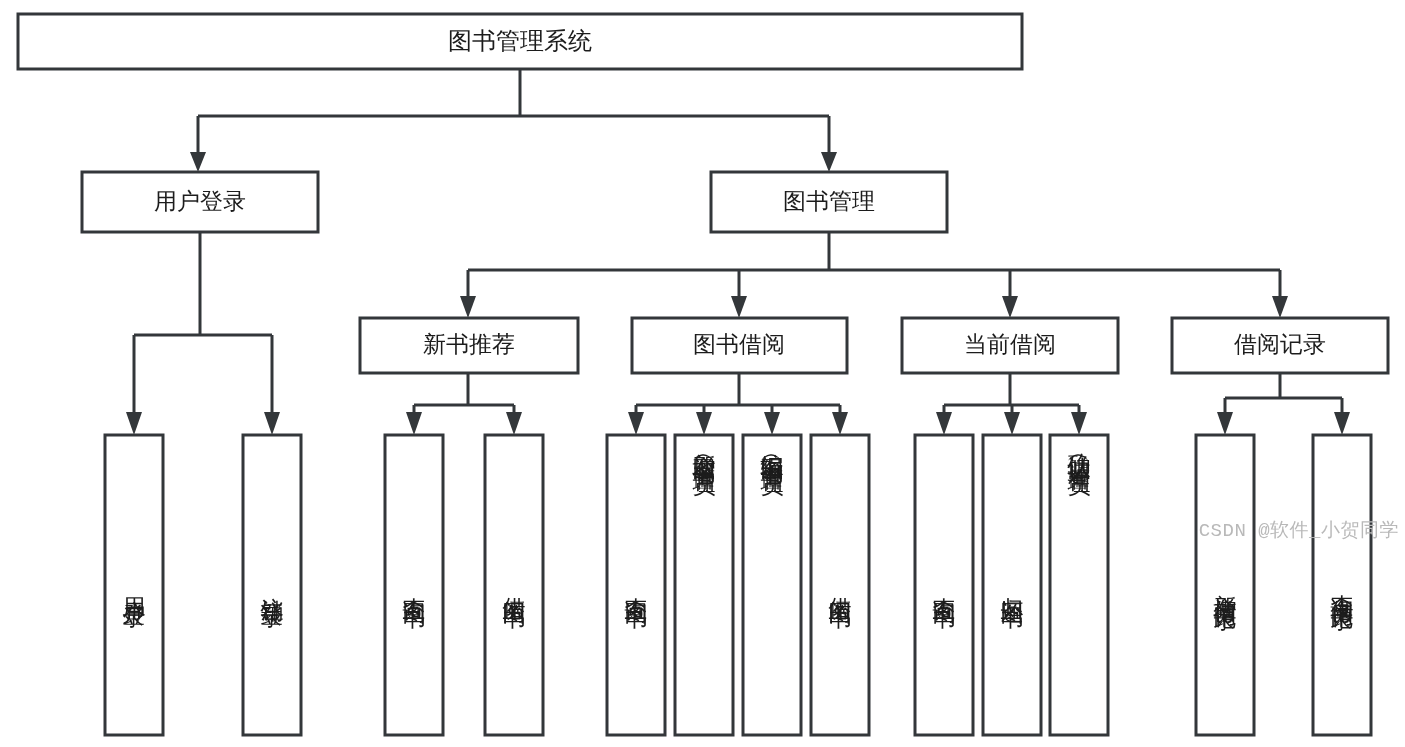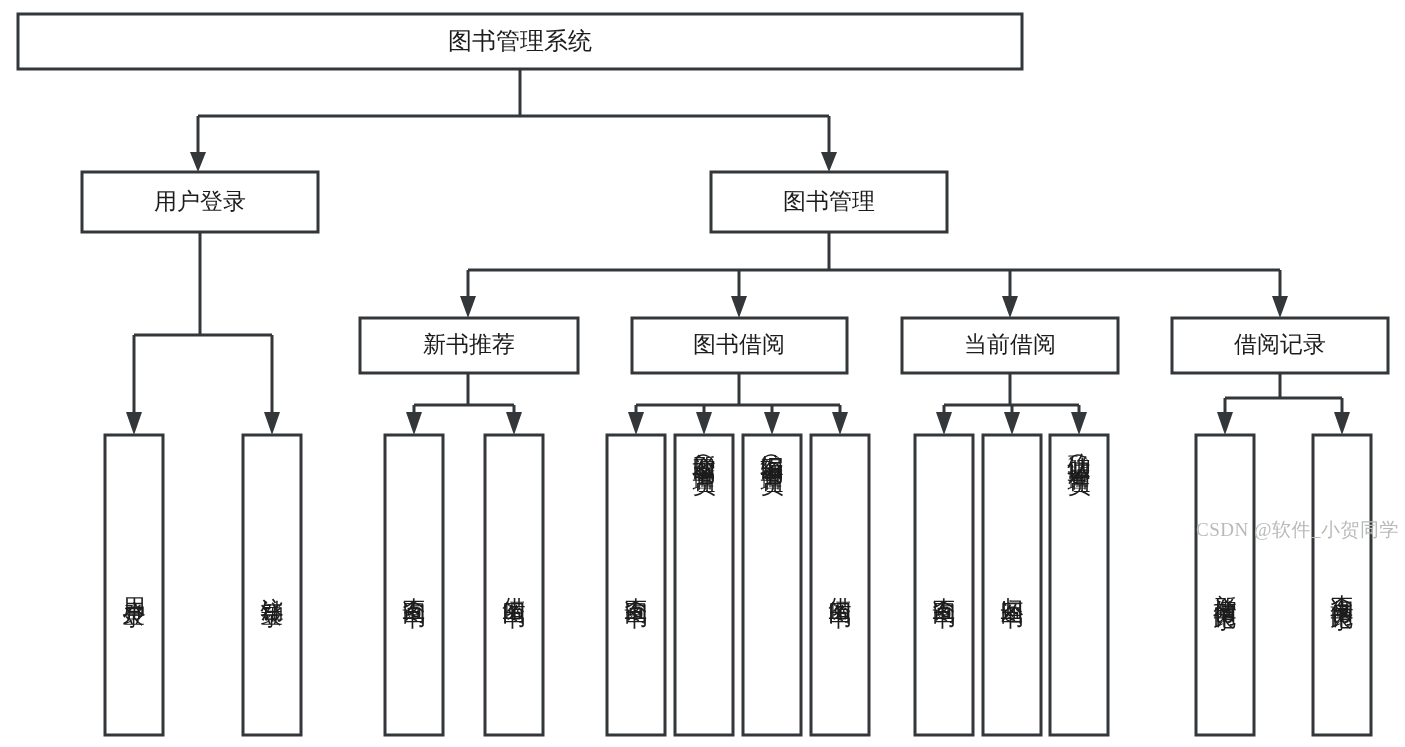--- a/index.html
+++ b/index.html
@@ -71,21 +71,21 @@
     line-height: 1.18;
     color: #1c1c1c;
     letter-spacing: 3px;
     white-space: nowrap;
     text-align: center;
   }
   .watermark {
     position: absolute;
     right: 6px;
     bottom: 6px;
-    font-family: Liberation Serif, serif;
+    font-family: Liberation Mono, monospace;
     font-size: 19px;
     color: #b9b9b9;
     white-space: nowrap;
     letter-spacing: 0.5px;
   }
 </style>
 </head>
 <body>
 
 <div id="diagram-root">

